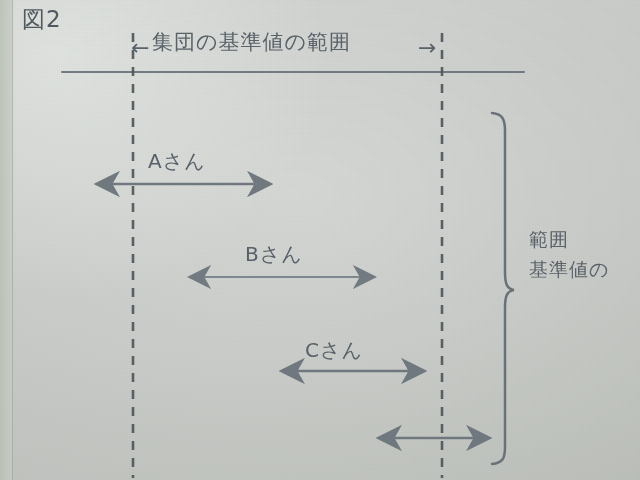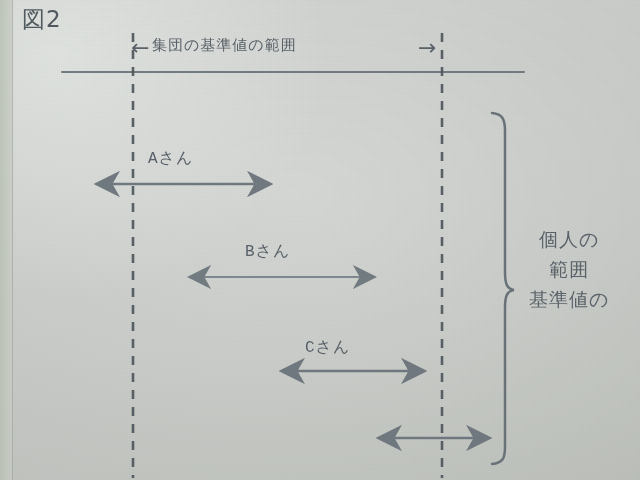--- a/index.html
+++ b/index.html
@@ -7,21 +7,20 @@
   body{
     width:640px;height:480px;overflow:hidden;
     font-family:"DejaVu Sans","Liberation Sans",sans-serif;
     background:#c9cbc8;
   }
   #page{
     position:relative;width:640px;height:480px;overflow:hidden;
     background:
       radial-gradient(ellipse 130% 110% at 46% 40%, rgba(255,255,255,0.30) 0%, rgba(255,255,255,0.10) 42%, rgba(0,0,0,0.0) 66%, rgba(60,70,55,0.16) 100%),
       linear-gradient(165deg, #cdd0cd 0%, #c6c9c6 30%, #c2c5c1 60%, #bdc1bb 100%);
-    text-align: center;
   }
   
   #grain{
     position:absolute;inset:0;pointer-events:none;opacity:.35;
     background-image:
       repeating-linear-gradient(0deg, rgba(255,255,255,.05) 0 1px, rgba(0,0,0,.035) 1px 2px),
       repeating-linear-gradient(90deg, rgba(255,255,255,.045) 0 1px, rgba(0,0,0,.03) 1px 2px);
     mix-blend-mode:multiply;
   }
   
@@ -39,25 +38,25 @@
     position:absolute;left:0;top:0;width:330px;height:300px;
     background:radial-gradient(ellipse at 18% 18%, rgba(236,240,235,.55) 0%, rgba(236,240,235,0) 70%);
     pointer-events:none;
   }
   svg#fig{position:absolute;left:0;top:0;width:640px;height:480px;}
 
   .lbl{position:absolute;color:#5b6469;white-space:nowrap;}
   .jp{font-family:"DejaVu Sans","Liberation Sans",sans-serif;}
 
   #fig-no{left:22px;top:4px;font-size:23px;letter-spacing:1px;color:#515a60;}
-  #top-label{left:152px;top:36px;font-size:15px;letter-spacing:1px;color:#5a636a;}
+  #top-label{left:152px;top:28px;font-size:21px;letter-spacing:1px;color:#5a636a;}
   #arrow-left-gl{left:131px;top:35px;font-size:22px;color:#5a636a;}
   #arrow-right-gl{left:418px;top:35px;font-size:22px;color:#5a636a;}
 
-  .person{font-size:16px;letter-spacing:1px;color:#59626a;font-family:Liberation Mono, monospace;}
+  .person{font-size:20px;letter-spacing:1px;color:#59626a;}
   #lab-a{left:148px;top:148px;}
   #lab-b{left:245px;top:241px;}
   #lab-c{left:305px;top:337px;}
   #lab-d{left:368px;top:403px;}
 
   #right-text{left:529px;top:224px;font-size:19px;line-height:30px;color:#5a636a;letter-spacing:1px;}
   #right-text div{white-space:nowrap;}
 </style>
 </head>
 <body>
@@ -105,19 +104,18 @@
 
   <div class="lbl jp" id="arrow-left-gl">←</div>
   <div class="lbl jp" id="top-label">集団の基準値の範囲</div>
   <div class="lbl jp" id="arrow-right-gl">→</div>
 
   <div class="lbl jp person" id="lab-a">Aさん</div>
   <div class="lbl jp person" id="lab-b">Bさん</div>
   <div class="lbl jp person" id="lab-c">Cさん</div>
 
   <div class="lbl jp" id="right-text">
-    <div>個人の</div>
     <div>範囲</div>
     <div>基準値の</div>
   </div>
 
   <div id="grain"></div>
 </div>
 
 </body></html>

